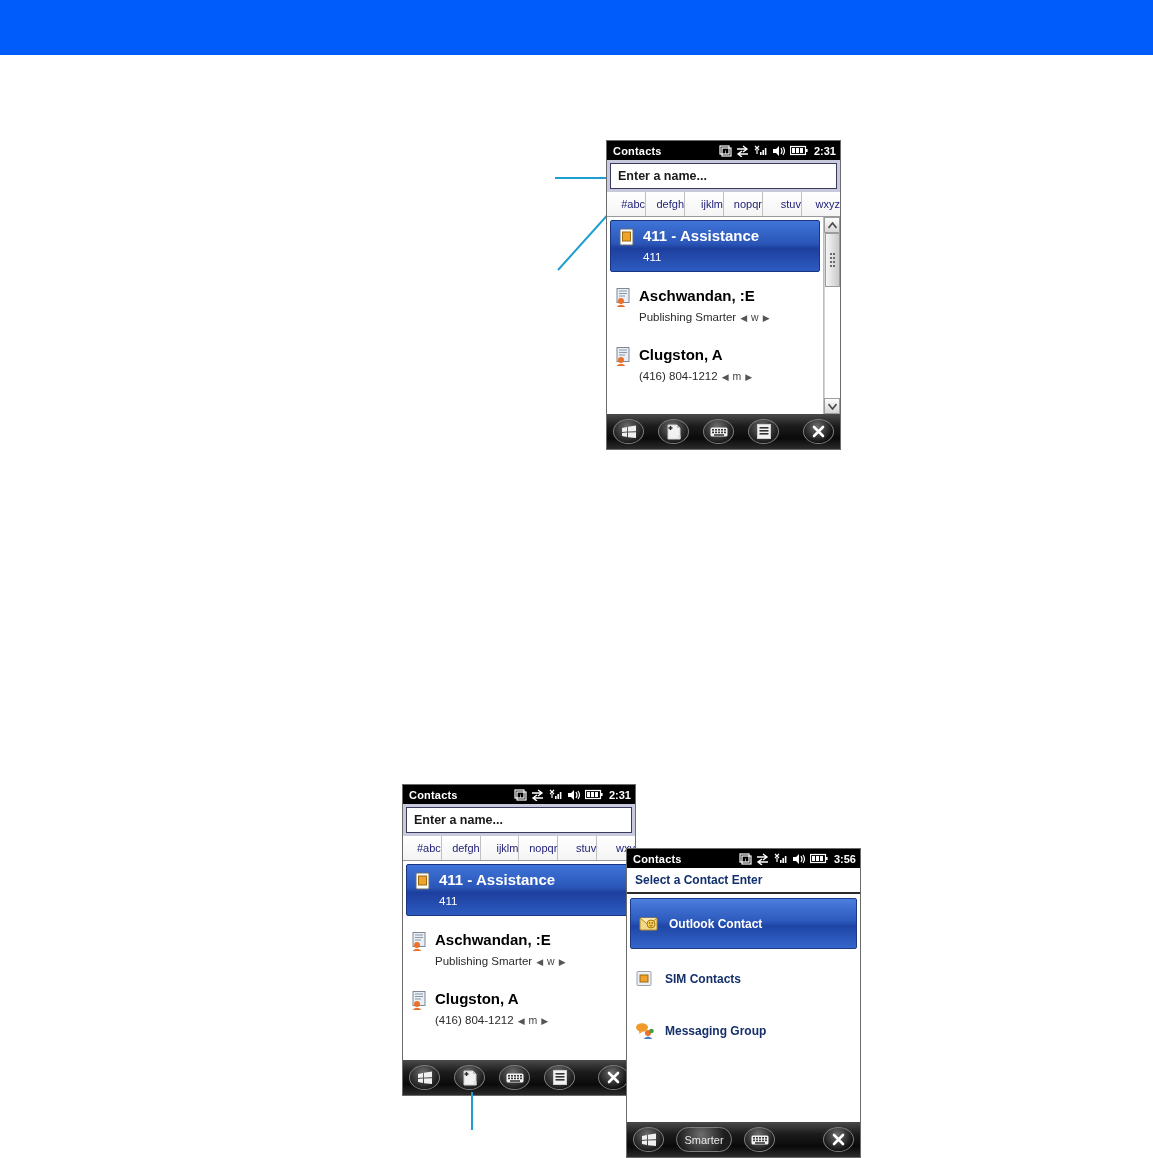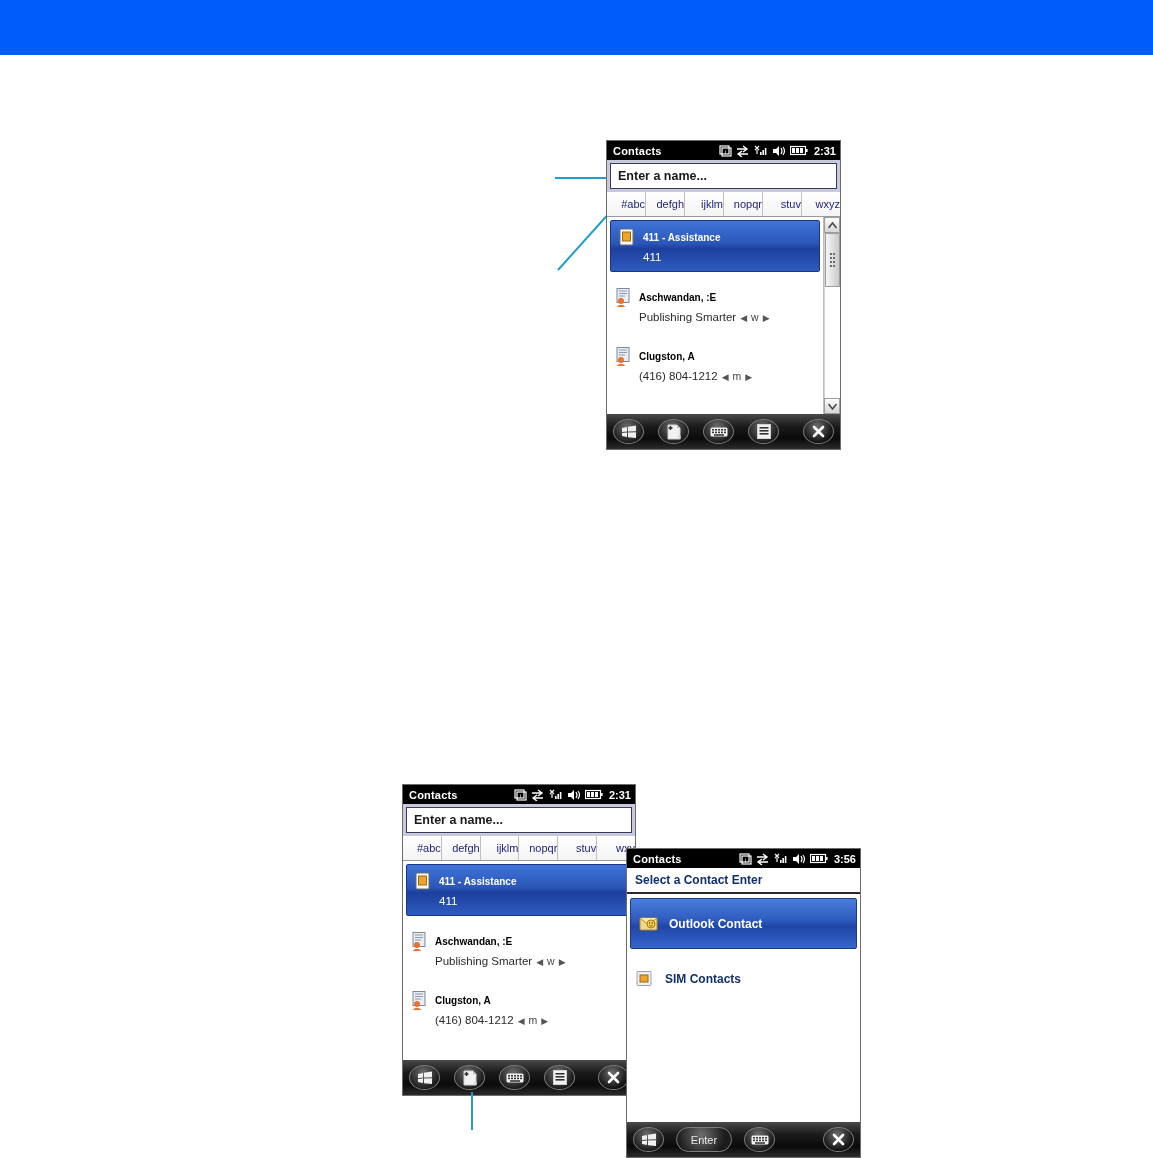--- a/index.html
+++ b/index.html
@@ -43,21 +43,21 @@
   
   .listarea{position:relative;background:#ffffff;flex:1;overflow:hidden;display:flex;}
   .list{flex:1;padding:3px 0 0 0;box-sizing:border-box;}
   .row{display:flex;align-items:flex-start;padding:5px 6px;box-sizing:border-box;}
   .row.selected{
     background:linear-gradient(180deg,#3f74d8 0%,#2a56b8 45%,#1d3f9e 55%,#2d5cc0 100%);
     border:1px solid #19357f;border-radius:2px;margin:0 3px;color:#ffffff;
   }
   .row .ricon{width:17px;height:19px;flex:0 0 17px;margin:2px 7px 0 2px;position:relative;}
   .row .rtxt{line-height:1.25;}
-  .nm{font-size:10px;font-weight:bold;color:#000000;white-space:nowrap;}
+  .nm{font-size:15px;font-weight:bold;color:#000000;white-space:nowrap;}
   .row.selected .nm{color:#ffffff;}
   .sub{font-size:11.5px;color:#2a2a2a;white-space:nowrap;}
   .row.selected .sub{color:#ffffff;}
   .sub .arw{color:#555;font-size:9px;margin:0 4px;}
   .sub .lbl{color:#444;font-size:10.5px;}
 
   
   .sbar{width:16px;background:#f2f2f2;border-left:1px solid #bdbdbd;display:flex;flex-direction:column;}
   .sbtn{height:16px;background:linear-gradient(#fdfdfd,#d6d6d6);border:1px solid #9d9d9d;box-sizing:border-box;
         display:flex;align-items:center;justify-content:center;}
@@ -537,34 +537,46 @@
       <span class="ticon">
         <svg width="18" height="17" viewBox="0 0 18 17">
             <rect x="2" y="1.5" width="14" height="14" rx="1" fill="#eceff3" stroke="#9aa3ae"></rect>
             <rect x="5" y="5" width="8" height="7" fill="#f0a32a" stroke="#9a6a10"></rect>
           </svg>
       </span>
       <span class="tlbl">SIM Contacts</span>
     </div>
 
 
+    <div class="typerow" style="margin-top:7px;">
+      <span class="ticon">
+        <svg width="20" height="17" viewBox="0 0 20 17">
+            <ellipse cx="7" cy="5.5" rx="6" ry="4.2" fill="#f09a2c"></ellipse>
+            <path d="M4 9 L4.5 12 L7.5 9.4 Z" fill="#f09a2c"></path>
+            <circle cx="13" cy="11" r="3" fill="#e8722c"></circle>
+            <path d="M8.5 17 Q13 12 17.5 17 Z" fill="#3d7fd0"></path>
+            <circle cx="16.5" cy="9" r="2.3" fill="#46a03e"></circle>
+          </svg>
+      </span>
+      <span class="tlbl">Messaging Group</span>
+    </div>
 
   </div>
 
   <div class="softbar">
     <div class="sk">
       <svg width="16" height="14" viewBox="0 0 16 14">
           <path d="M1 3 L6 2 L6 6.5 L1 7 Z" fill="#f0f0f0"></path>
           <path d="M7 1.8 L15 0.6 L15 6.3 L7 6.6 Z" fill="#f0f0f0"></path>
           <path d="M1 8 L6 7.6 L6 12 L1 11 Z" fill="#f0f0f0"></path>
           <path d="M7 7.5 L15 7.2 L15 13 L7 12.2 Z" fill="#f0f0f0"></path>
         </svg>
     </div>
     <div class="skgap" style="flex:0 0 12px;"></div>
-    <div class="sk wide">Enter</div>
+    <div class="sk wide">Smarter</div>
     <div class="skgap" style="flex:0 0 12px;"></div>
     <div class="sk">
       <svg width="18" height="12" viewBox="0 0 18 12">
           <rect x="0.5" y="1.5" width="17" height="9" rx="1.5" fill="#f2f2f2"></rect>
           <g fill="#3a3a3a">
             <rect x="2" y="3" width="2" height="1.6"></rect>
             <rect x="5" y="3" width="2" height="1.6"></rect>
             <rect x="8" y="3" width="2" height="1.6"></rect>
             <rect x="11" y="3" width="2" height="1.6"></rect>
             <rect x="14" y="3" width="2" height="1.6"></rect>

